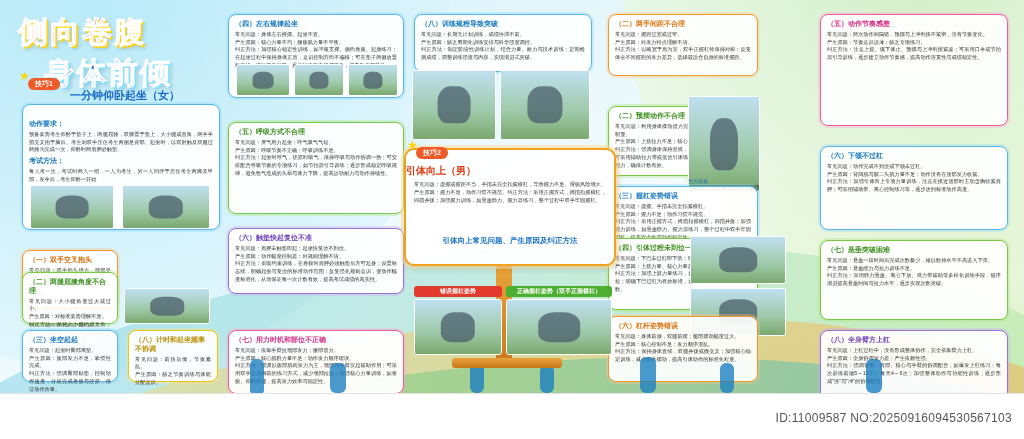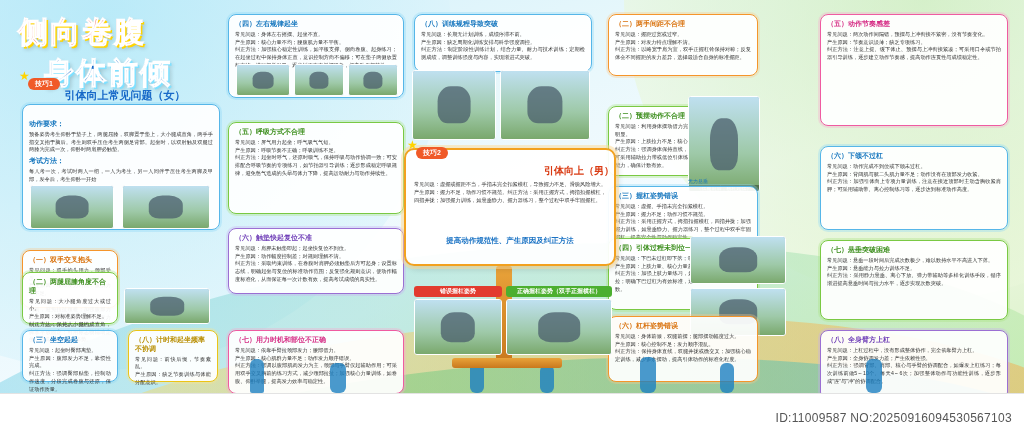--- a/index.html
+++ b/index.html
@@ -41,21 +41,21 @@
   .p-body { font-size:5.2px; line-height:1.5; color:#333; text-align:justify; }
 
   .title-block { position:absolute; left:18px; top:12px; width:200px; z-index:20;}
   .t1 { font-size:30px; font-weight:bold; color:#e8342a; letter-spacing:2px; -webkit-text-stroke:1px #ffffff; text-shadow:2px 2px 0 #ffd400, 3px 3px 4px rgba(0,0,0,.2); }
   .t2 { font-size:30px; font-weight:bold; color:#1769c8; letter-spacing:2px; margin-left:26px; -webkit-text-stroke:1px #ffffff; text-shadow:2px 2px 0 #7fe0ff, 3px 3px 4px rgba(0,0,0,.2);}
 
   .tip-badge { display:inline-block; background:#f05a28; color:#fff; font-size:7px; font-weight:bold; border-radius:9px; padding:1px 7px; position:relative; }
   .tip-star { position:absolute; left:-9px; top:-3px; color:#ffd400; font-size:12px; }
 
   .big-card { position:absolute; background:rgba(255,255,255,0.95); border:2px solid #f2a11f; border-radius:10px; box-shadow:0 0 0 3px rgba(255,220,150,.5), 2px 3px 6px rgba(0,0,0,.15); }
-  .sect-head { font-size:10px; font-weight:bold; color:#d93a12; text-align:right; }
+  .sect-head { font-size:10px; font-weight:bold; color:#d93a12; text-align:left; }
   .sect-sub { font-size:7.5px; font-weight:bold; color:#1b73c4; text-align:center; }
 
   .photo { background:#9fb7c8; border:1.5px solid #fff; border-radius:3px; overflow:hidden; position:relative; }
   .photo .ph-sky { position:absolute; inset:0; background:linear-gradient(180deg,#bfe0f0 0%, #9ec9a8 60%, #7aa86d 100%); }
   .photo .ph-fig { position:absolute; left:50%; top:50%; transform:translate(-50%,-50%); width:40%; height:55%; background:#4a5d6b; border-radius:40% 40% 30% 30%; opacity:.75;}
   .photo-caption { position:absolute; bottom:0; left:0; right:0; font-size:5px; color:#fff; background:rgba(0,0,0,.35); text-align:center; }
 
   .cap-pill { font-size:6px; color:#fff; border-radius:3px; padding:1px 4px; text-align:center; font-weight:bold;}
   .cap-red { background:#e23b2e; }
   .cap-green { background:#4caf2f; }
@@ -79,21 +79,21 @@
   <div class="t1">侧向卷腹</div>
   <div class="t2">身体前倾</div>
 </div>
 
 <div style="position:absolute; left:28px; top:72px; z-index:25;">
   <span class="tip-star">★</span>
   <span class="tip-badge">技巧1</span>
 </div>
 
 <div style="position:absolute; left:30px; top:88px; width:190px; z-index:22;">
-  <div style="font-size:11px; font-weight:bold; color:#1769c8; text-align:center;">引体向上常见问题（女）</div>
+  <div style="font-size:11px; font-weight:bold; color:#1769c8; text-align:center;">一分钟仰卧起坐（女）</div>
 </div>
 
 <div class="panel blue" style="left:22px; top:104px; width:198px; height:126px; z-index:18;">
   <div style="margin-top:10px;">
     <div class="p-title">动作要求：</div>
     <div class="p-body">预备姿势考生仰卧于垫子上，两腿屈膝，双脚置于垫上，大小腿成直角，两手手指交叉抱于脑后。考生则双手压住考生两侧足背部。起坐时，以双肘触及双腿过两膝为完成一次，仰卧时两肩胛必触垫。</div>
     <div class="p-title" style="margin-top:3px;">考试方法：</div>
     <div class="p-body">每人考一次，考试时两人一组，一人为考生，另一人同伴于压住考生两脚及甲部，发令后，考生仰卧一开始</div>
   </div>
 </div>
@@ -188,21 +188,21 @@
     <div class="ph-fig"></div>
   </div>
 
 <div class="big-card" style="left:404px; top:148px; width:212px; height:118px; z-index:24;">
   <div style="position:absolute; left:10px; top:-9px;">
     <span class="tip-star">★</span>
     <span class="tip-badge">技巧2</span>
   </div>
   <div class="sect-head" style="margin-top:14px;">引体向上（男）</div>
   <div class="p-body" style="padding:3px 8px 0 8px;">常见问题：虚握或握距不当，手指未完全扣紧横杠，导致握力不足、滑脱风险增大。产生原因：握力不足，动作习惯不规范。纠正方法：采用正握方式，拇指扣握横杠，四指并拢；加强握力训练，如悬垂静力、握力器练习，整个过程中双手牢固握杠。</div>
-  <div class="sect-sub" style="position:absolute; left:0; right:0; bottom:18px;">提高动作规范性、产生原因及纠正方法</div>
+  <div class="sect-sub" style="position:absolute; left:0; right:0; bottom:18px;">引体向上常见问题、产生原因及纠正方法</div>
 </div>
 
 <div class="stand" style="left:496px; top:266px; width:16px; height:98px; z-index:23;"></div>
 <div class="stand" style="left:452px; top:358px; width:110px; height:10px; z-index:23;"></div>
 
 <div style="position:absolute; left:414px; top:286px; width:88px; z-index:25;">
   <div class="cap-pill cap-red">错误握杠姿势</div>
   <div class="photo" style="width:88px; height:56px; margin-top:2px;">
       <div class="ph-sky"></div>
       <div class="ph-fig"></div>

